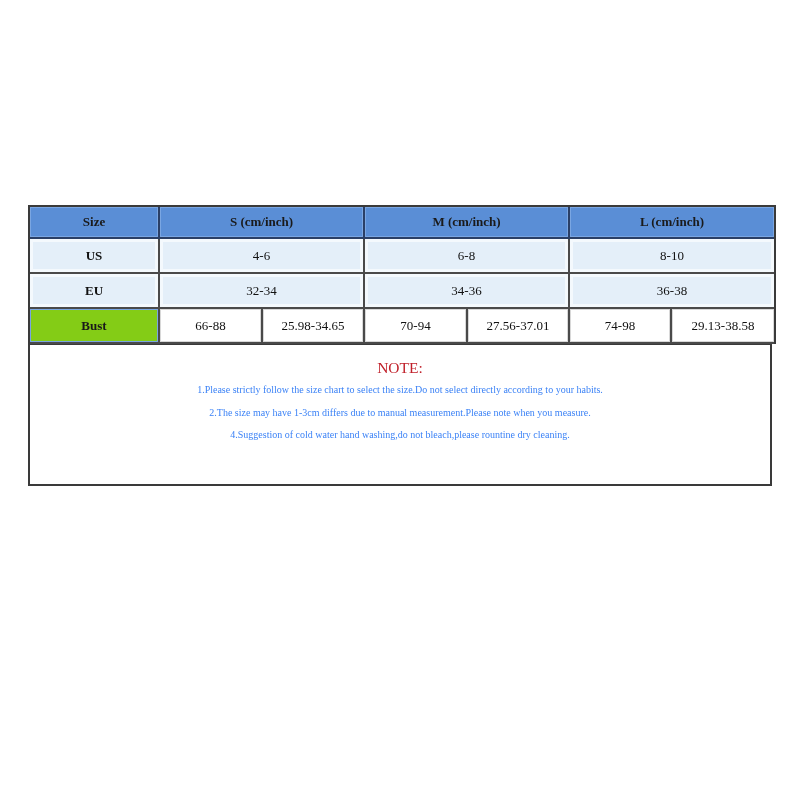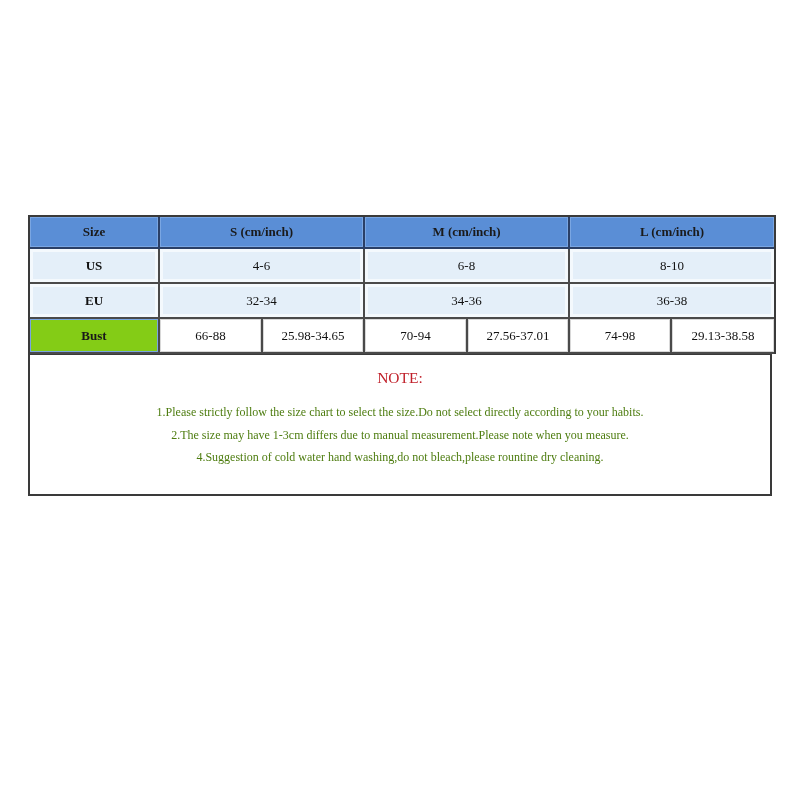--- a/index.html
+++ b/index.html
@@ -1,21 +1,21 @@
 <!DOCTYPE html>
 <html><head>
 <meta charset="utf-8">
 <style>
   html, body { margin:0; padding:0; }
   body {
     width:800px; height:800px; background:#ffffff; position:relative; overflow:hidden;
     font-family: "Liberation Serif", "DejaVu Serif", serif; color:#111;
   }
   .chart {
-    position:absolute; left:28px; top:215px; width:744px;
+    position:absolute; left:28px; top:205px; width:744px;
   }
   table.size-table {
     width:744px; border-collapse:separate; border-spacing:0;
     table-layout:fixed;
     border:2px solid #3a3a3a;
     border-bottom:none;
   }
   .size-table td, .size-table th {
     height:33px; padding:0; text-align:center; vertical-align:middle;
     font-size:13px;
@@ -38,24 +38,24 @@
     background:#84cc16; font-weight:bold; color:#1a1a1a;
     box-shadow: inset 0 0 0 1px #7aa6e2;
   }
   .size-table td.value { background:#ffffff; box-shadow: inset 0 0 0 1px #d8d8d8; }
   .notes {
     border:2px solid #3a3a3a; border-top:1px solid #3a3a3a;
     height:142px; box-sizing:border-box; text-align:center;
     padding-top:12px;
   }
   .notes .note-title {
-    color:#c0202a; font-size:15.5px; line-height:22px; margin-bottom:12px;
+    color:#c0202a; font-size:15.5px; line-height:22px; margin-bottom:0;
   }
   .notes .note-line {
-    font-size:12px; line-height:22.5px; color:#4d7c0f; white-space:nowrap;
+    font-size:10px; line-height:22.5px; color:#3b82f6; white-space:nowrap;
   }
 </style>
 </head>
 <body>
 
 <div class="chart">
   <table class="size-table">
     <colgroup>
       <col style="width:130px">
       <col style="width:103px">

